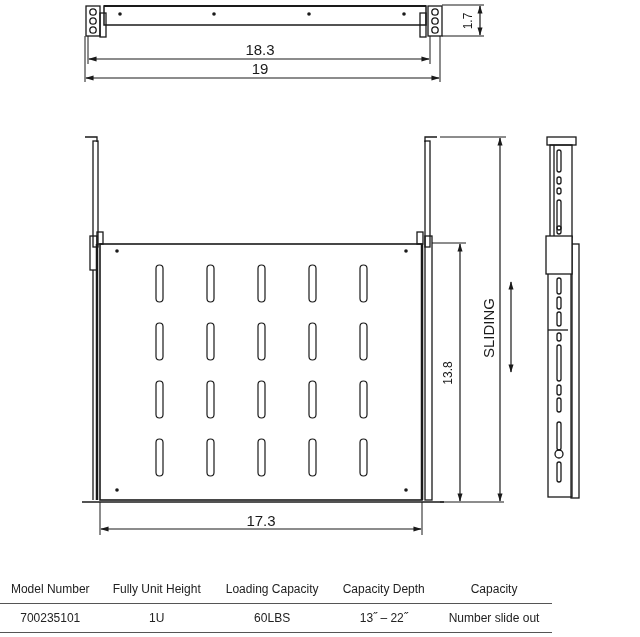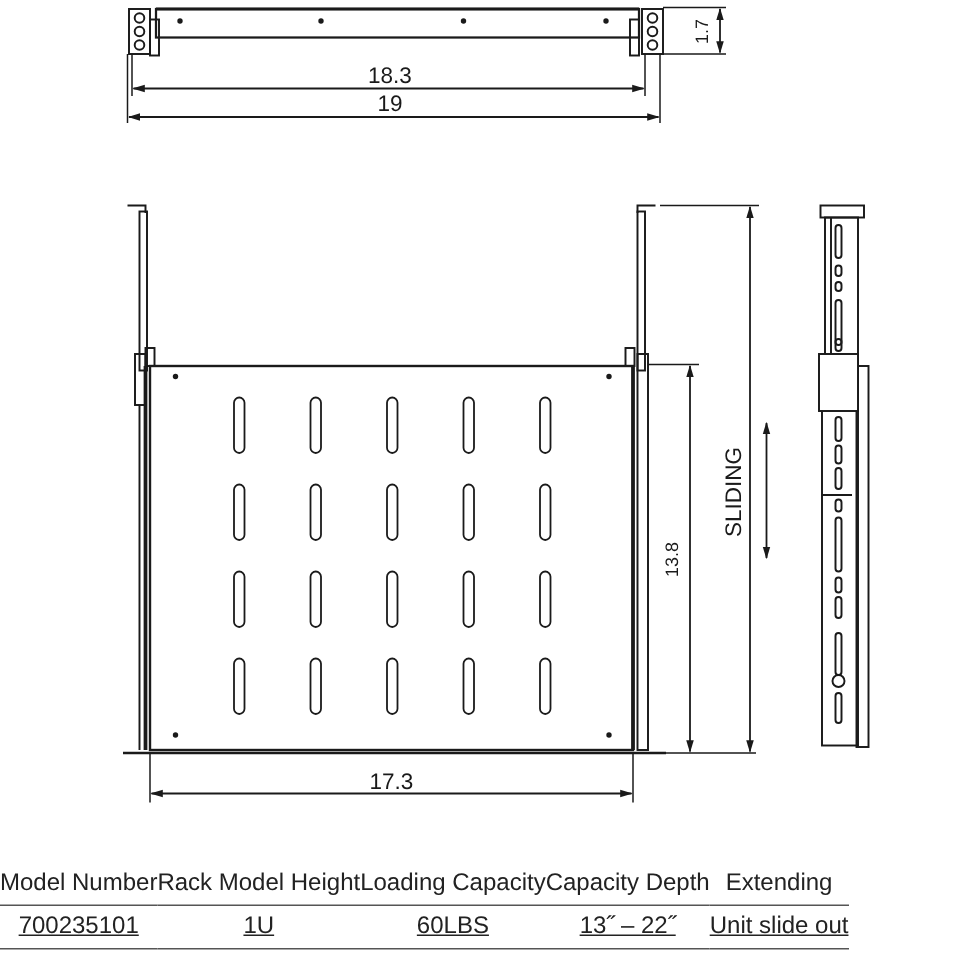--- a/index.html
+++ b/index.html
@@ -1,23 +1,23 @@
 <!DOCTYPE html>
 <html><head>
 <meta charset="utf-8">
 <style>
   html, body { margin:0; padding:0; background:#ffffff; }
   body { width:640px; height:637px; position:relative; overflow:hidden; font-family:"Liberation Sans", sans-serif; color:#1a1a1a; }
   .drawing { position:absolute; left:4px; top:0; width:640px; height:570px; }
   .dim-text { font-family:"Liberation Sans", sans-serif; font-size:15px; fill:#1a1a1a; }
   .dim-small { font-family:"Liberation Sans", sans-serif; font-size:12px; fill:#1a1a1a; }
-  .spec-table { position:absolute; left:0; top:575px; width:552px; border-collapse:collapse; font-size:16px; }
+  .spec-table { position:absolute; left:0; top:575px; width:552px; border-collapse:collapse; font-size:12px; }
   .spec-table th, .spec-table td { text-align:center; padding:0; font-weight:normal; color:#222; white-space:nowrap; }
   .spec-table thead th { height:28px; border-bottom:1.5px solid #555; }
-  .spec-table tbody td { height:28px; border-bottom:1.5px solid #555;text-decoration:underline; }
+  .spec-table tbody td { height:28px; border-bottom:1.5px solid #555; }
 </style>
 </head>
 <body>
 
 <div class="drawing">
 <svg width="640" height="570" viewBox="0 0 640 570" xmlns="http://www.w3.org/2000/svg" stroke="#1a1a1a" fill="none" stroke-width="1.3">
   <defs>
     <marker id="arr" viewBox="0 0 10 10" refX="9" refY="5" markerWidth="7" markerHeight="7" orient="auto-start-reverse">
       <path d="M0,2 L10,5 L0,8 z" fill="#1a1a1a" stroke="none"></path>
     </marker>
@@ -152,28 +152,28 @@
     <circle cx="555" cy="454" r="4"></circle>
     <rect x="553" y="462" width="4" height="20" rx="2"></rect>
   </g>
 </svg>
 </div>
 
 <table class="spec-table">
   <thead>
     <tr>
       <th>Model Number</th>
-      <th>Rack Model Height</th>
+      <th>Fully Unit Height</th>
       <th>Loading Capacity</th>
       <th>Capacity Depth</th>
-      <th>Extending</th>
+      <th>Capacity</th>
     </tr>
   </thead>
   <tbody>
     <tr>
       <td>700235101</td>
       <td>1U</td>
       <td>60LBS</td>
       <td>13˝ – 22˝</td>
-      <td>Unit slide out</td>
+      <td>Number slide out</td>
     </tr>
   </tbody>
 </table>
 
 </body></html>

